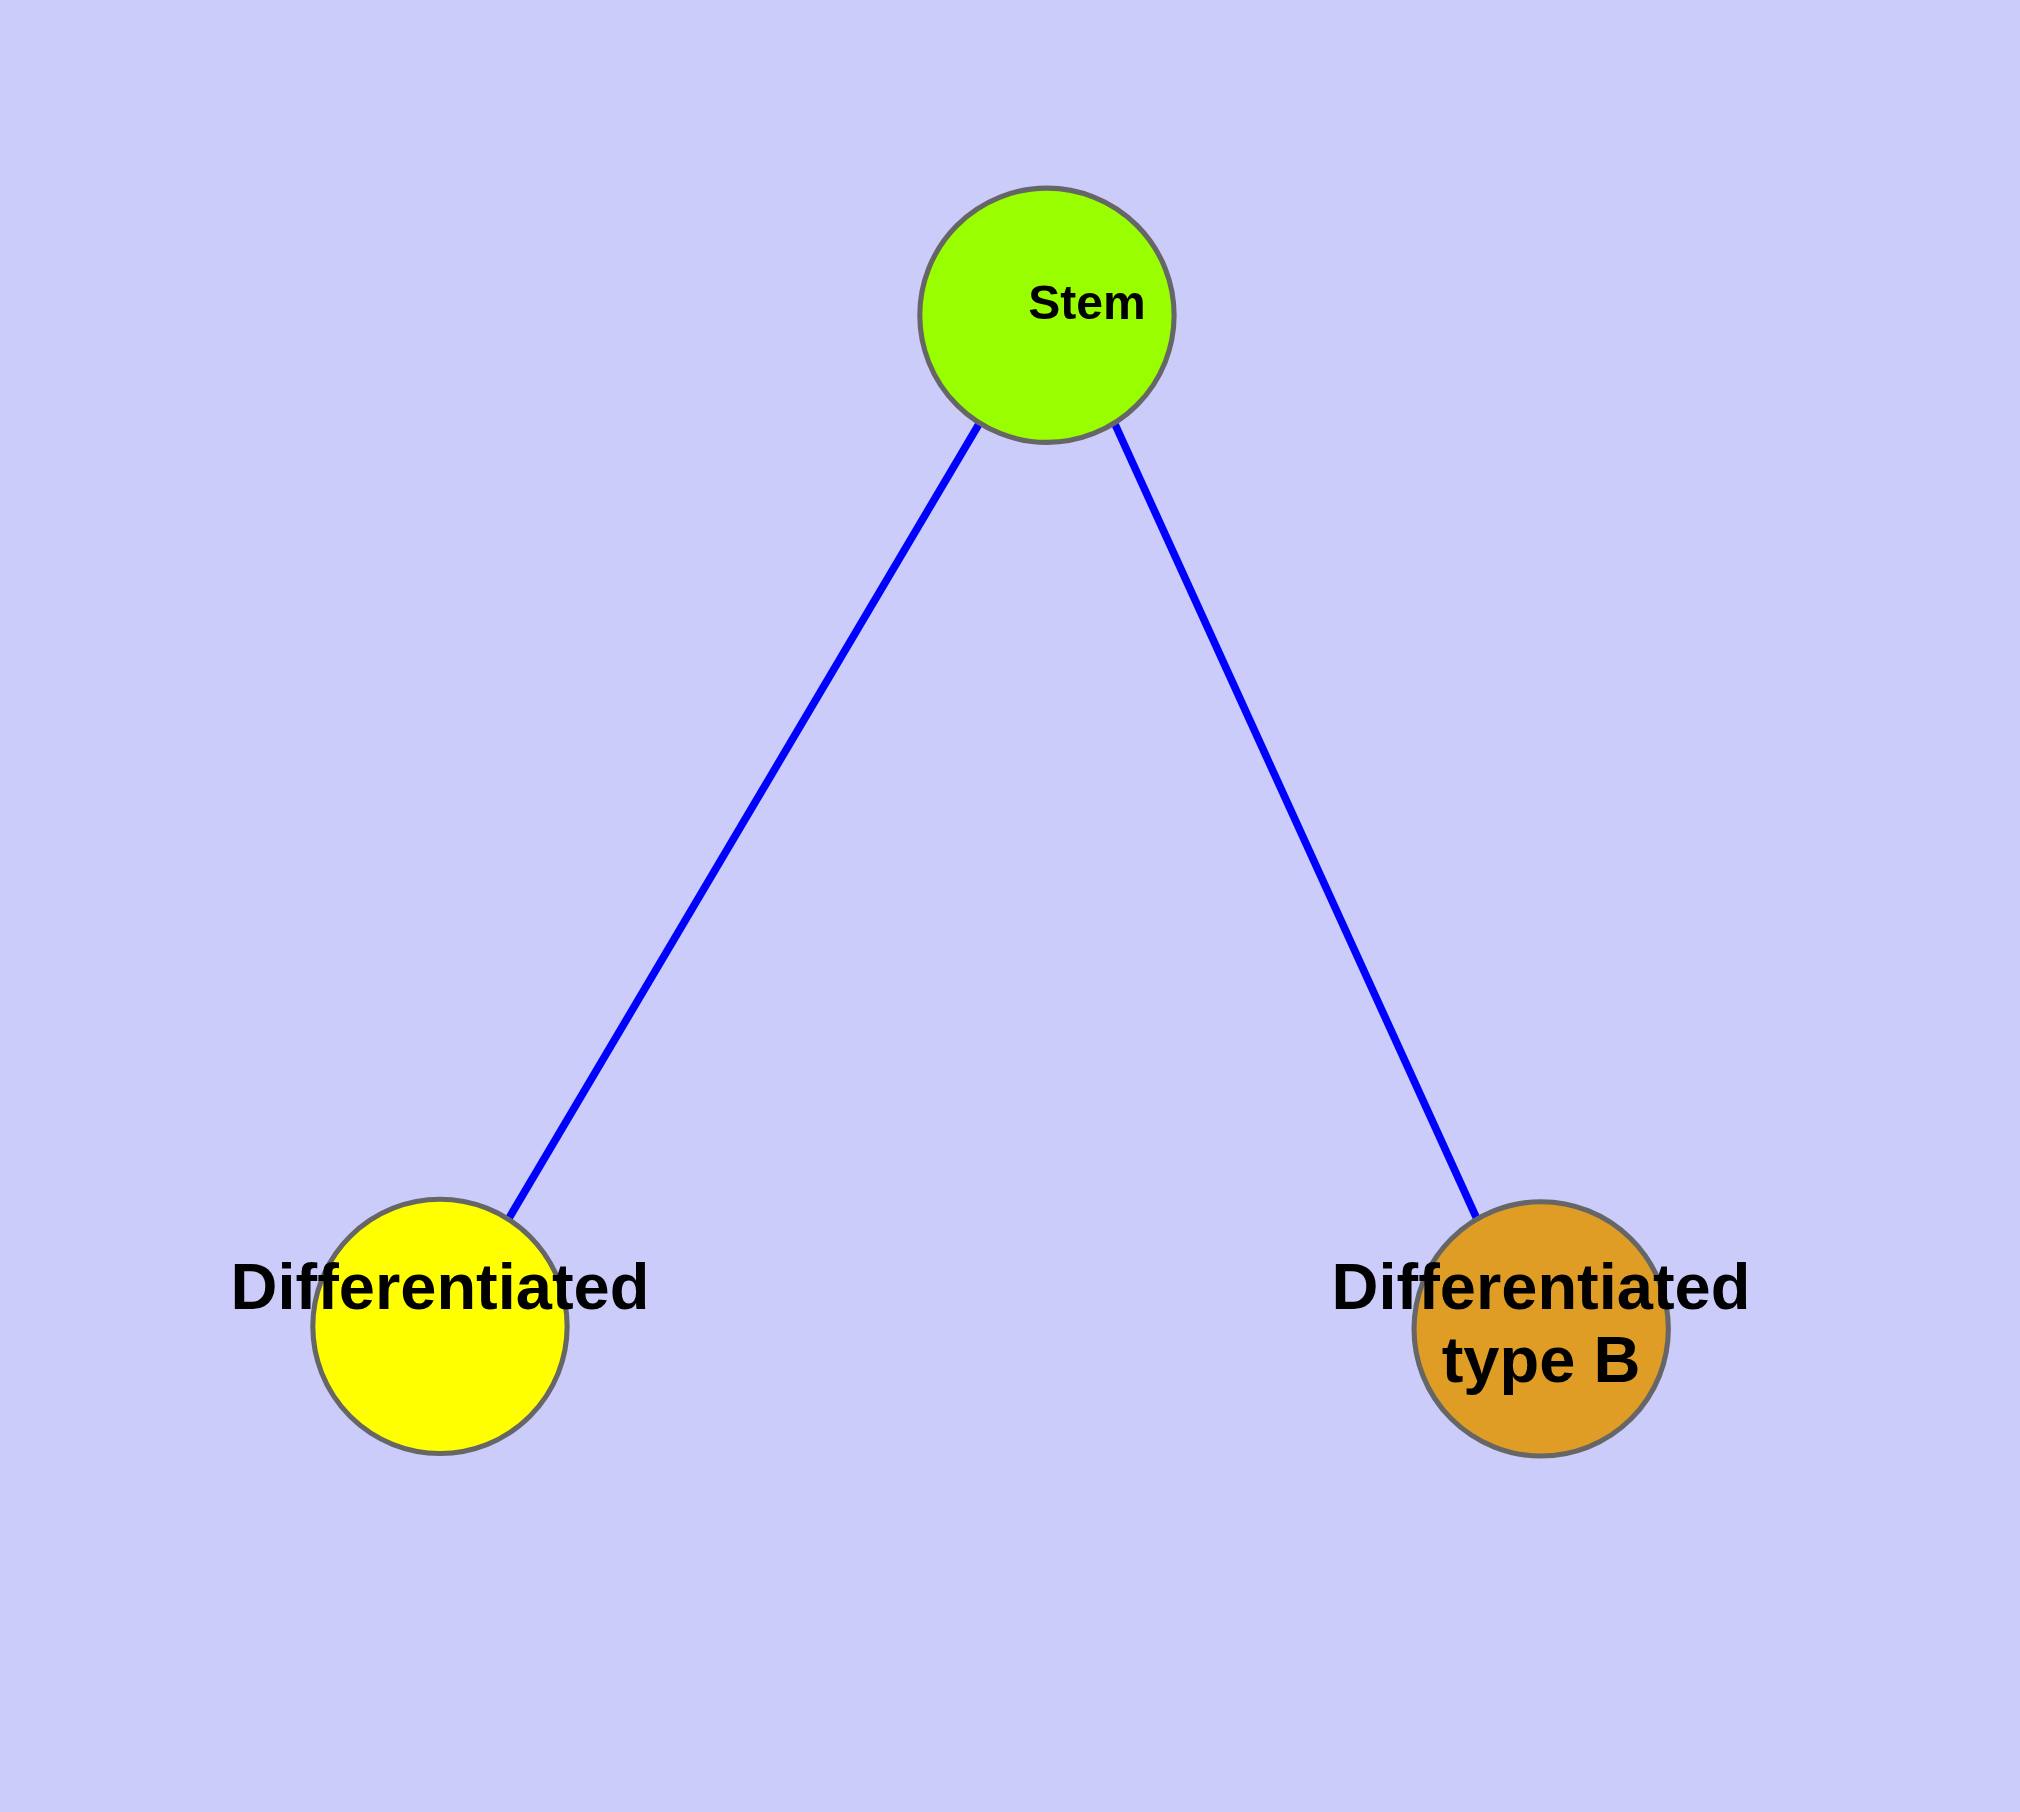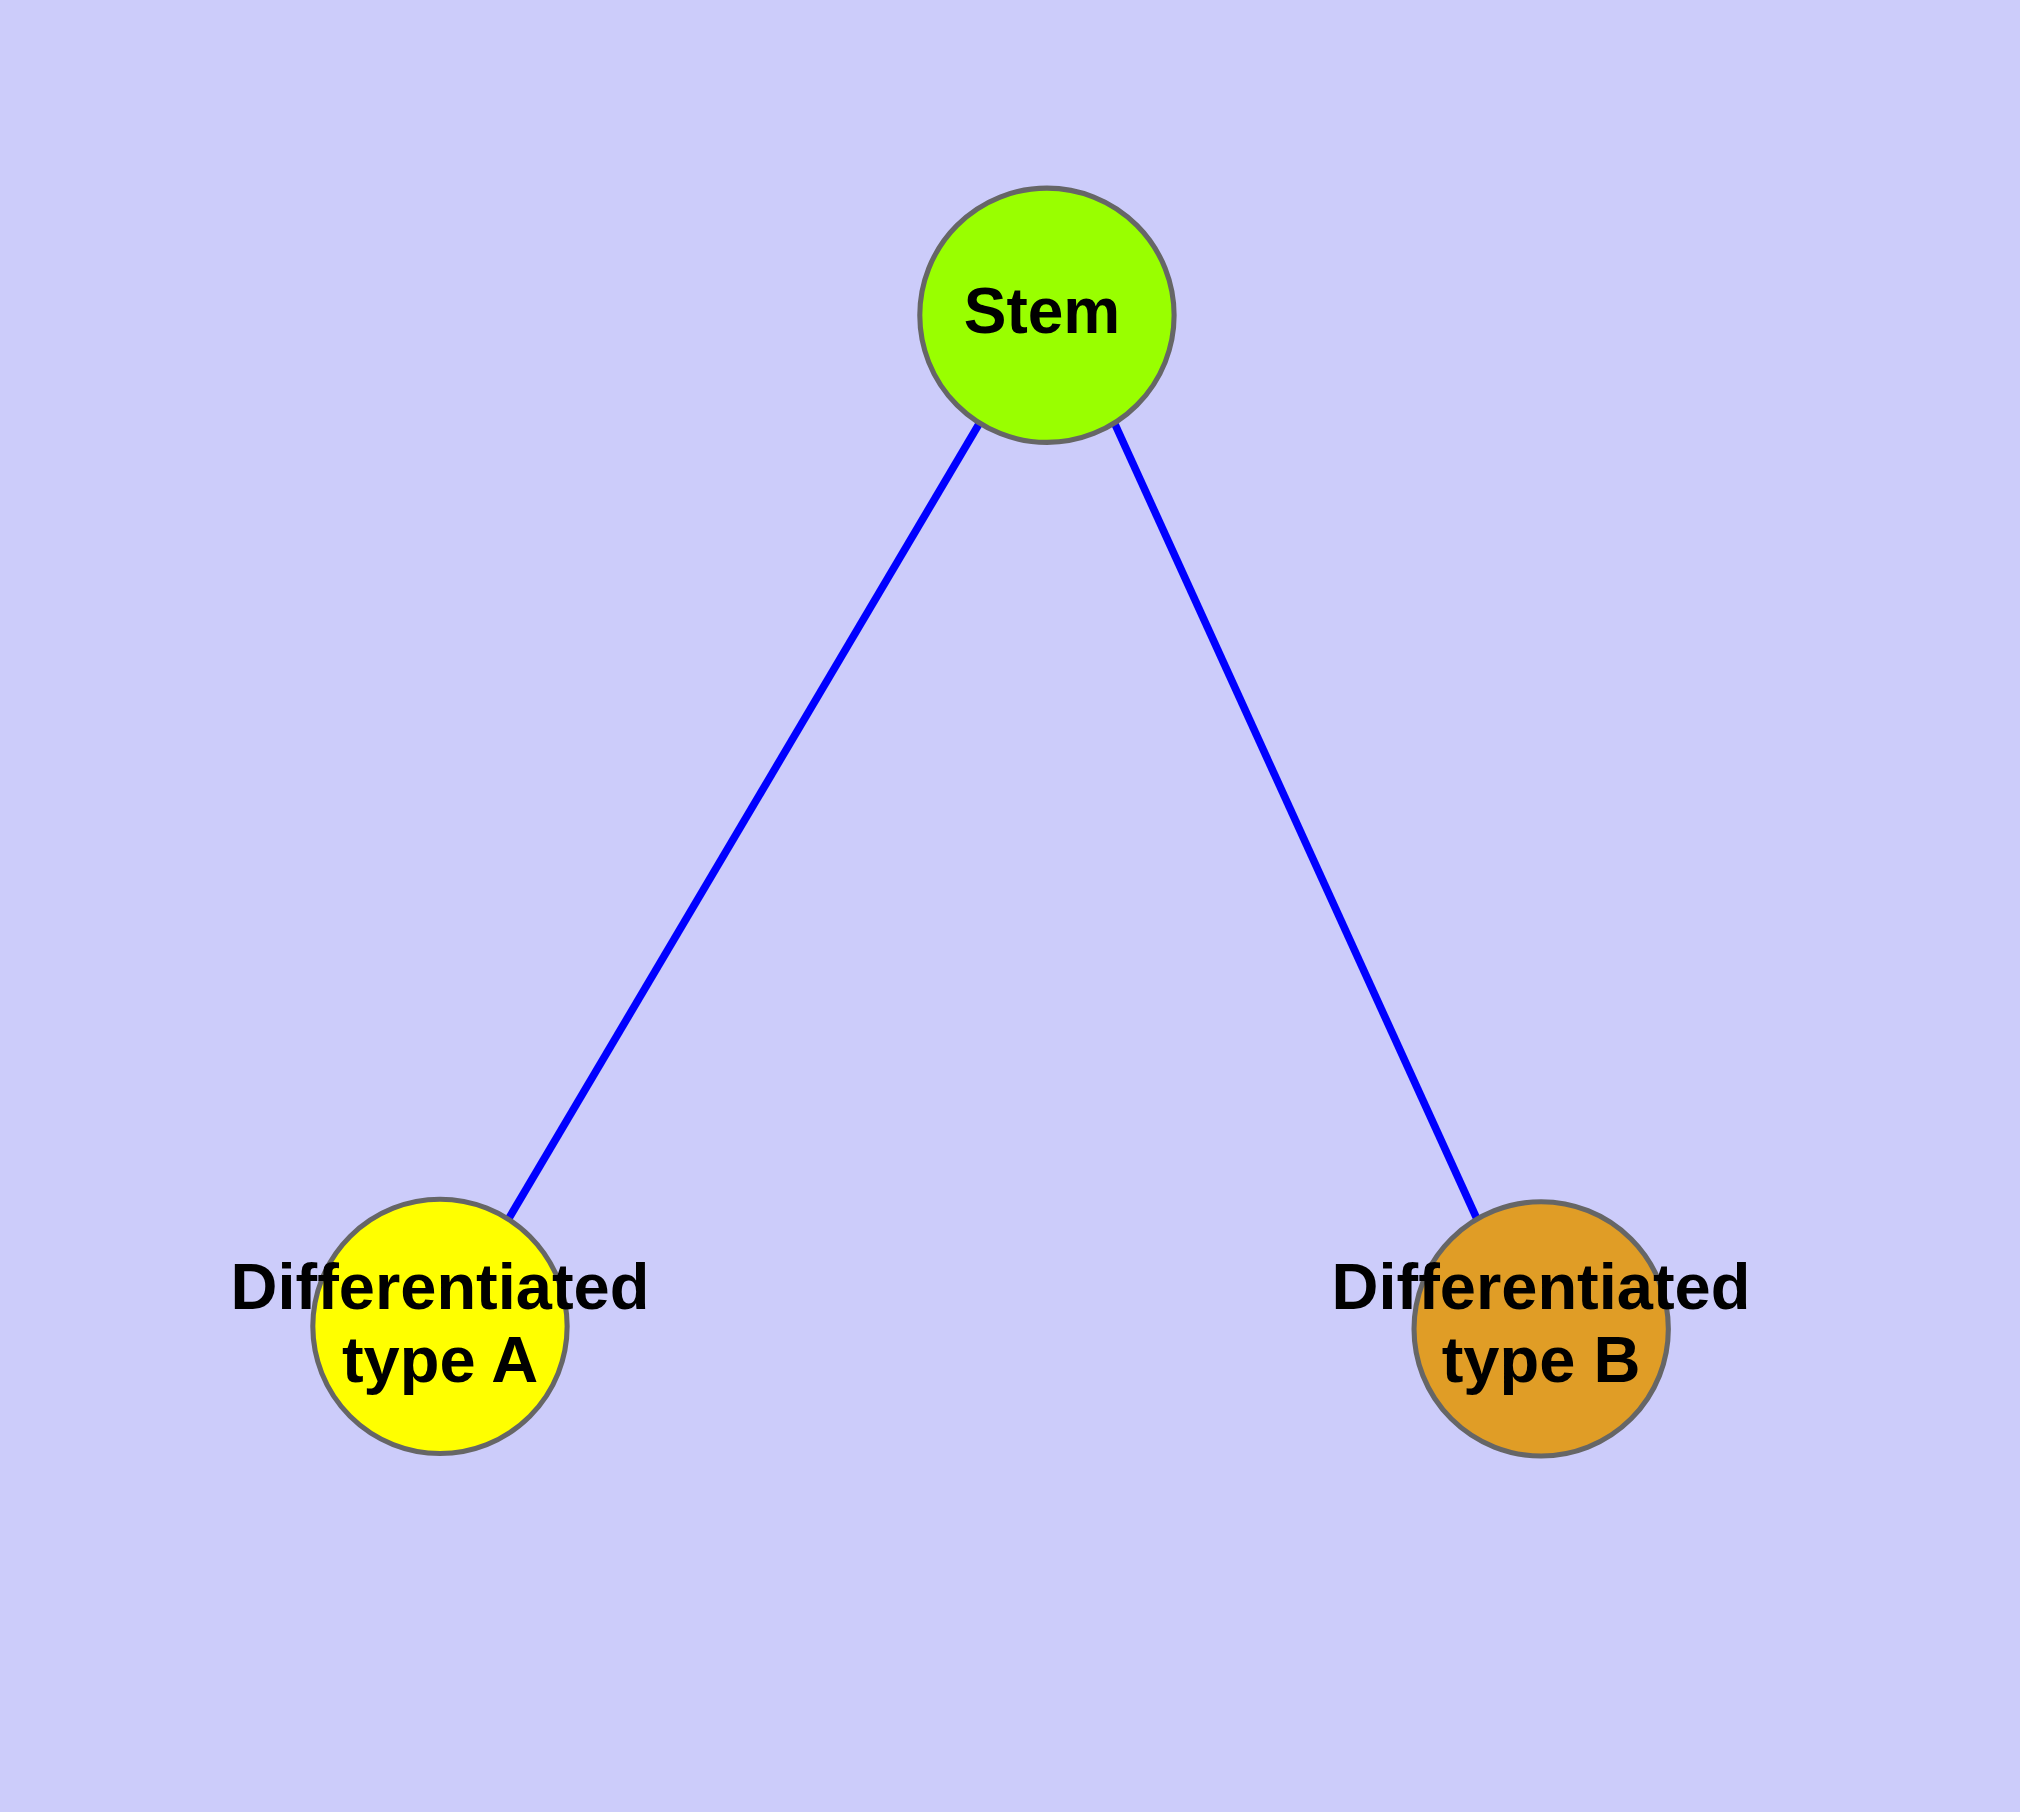--- a/index.html
+++ b/index.html
@@ -36,22 +36,22 @@
     color: #000000;
     white-space: nowrap;
     line-height: 1.0;
     pointer-events: none;
     -webkit-font-smoothing: antialiased;
   }
   .node-label .line {
     display: block;
   }
   .lbl-stem {
-    font-size: 64px;
-    left: 703px;
+    font-size: 48px;
+    left: 748px;
     top: 279px;
     width: 678px;
   }
   .lbl-a {
     font-size: 65px;
     left: 101px;
     top: 1254px;
     width: 678px;
   }
   .lbl-a .line + .line { margin-top: 7.6px; }
@@ -83,21 +83,20 @@
       <circle class="node-circle" cx="1818" cy="1568" r="150" fill="#E09D26" stroke="#666666" stroke-width="6"></circle>
     </g>
   </svg>
 
   <div class="node-label lbl-stem" style="color: rgb(0, 0, 0);">
     <span class="line">Stem</span>
   </div>
 
   <div class="node-label lbl-a" style="color: rgb(0, 0, 0);">
     <span class="line">Differentiated</span>
-    <span class="line">type A</span>
   </div>
 
   <div class="node-label lbl-b" style="color: rgb(0, 0, 0);">
     <span class="line">Differentiated</span>
     <span class="line">type B</span>
   </div>
 
 </div>
 
 

